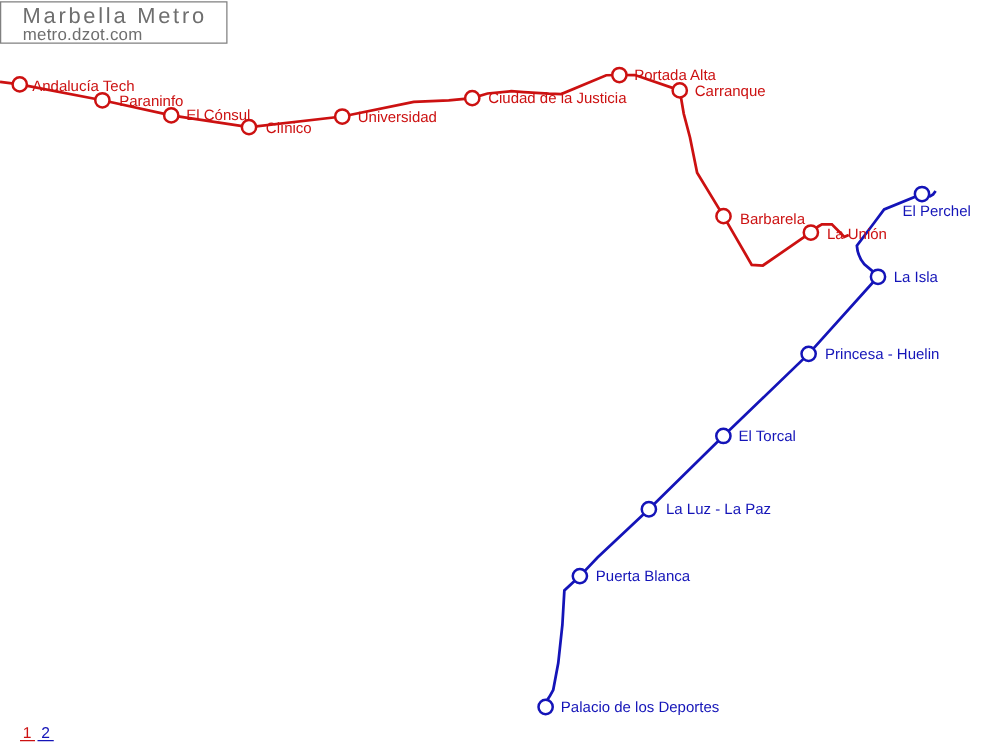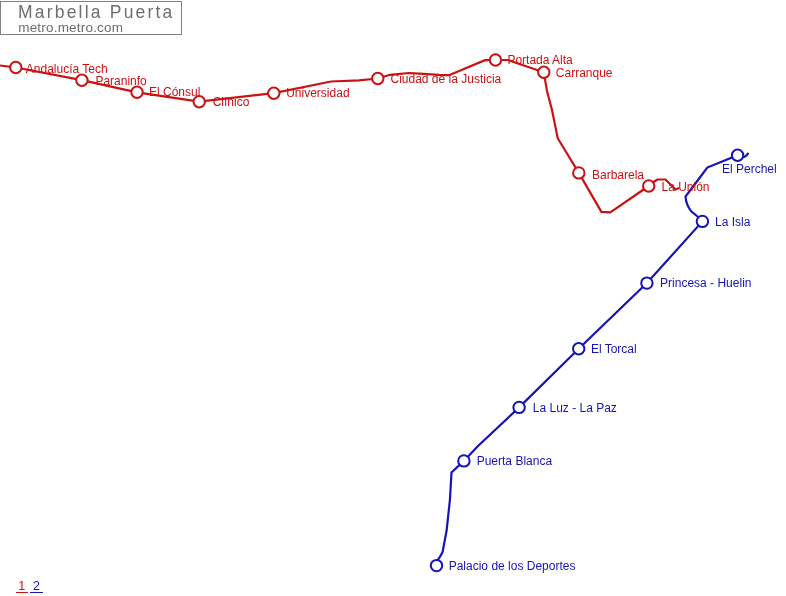--- a/index.html
+++ b/index.html
@@ -67,16 +67,16 @@
     <text x="722" y="172.6">El Perchel</text>
     <text x="715" y="225.6">La Isla</text>
     <text x="660.1" y="287">Princesa - Huelin</text>
     <text x="590.9" y="353">El Torcal</text>
     <text x="532.8" y="411.6">La Luz - La Paz</text>
     <text x="476.7" y="465.1">Puerta Blanca</text>
     <text x="448.7" y="569.8">Palacio de los Deportes</text>
   </g>
 </svg>
 <div id="titlebox"></div>
-<div id="title1">Marbella Puerta</div>
-<div id="title2">metro.metro.com</div>
+<div id="title1">Marbella Metro</div>
+<div id="title2">metro.dzot.com</div>
 <div style="position:absolute;left:16px;top:579px;width:11.5px;height:13.2px;border-bottom:1.2px solid #CC1111;color:#CC1111;font-size:12.5px;line-height:15.2px;text-align:center;">1</div>
 <div style="position:absolute;left:29.8px;top:579px;width:13.4px;height:13.2px;border-bottom:1.2px solid #1414B8;color:#1414B8;font-size:12.5px;line-height:15.2px;text-align:center;">2</div>
 
 </body></html>

